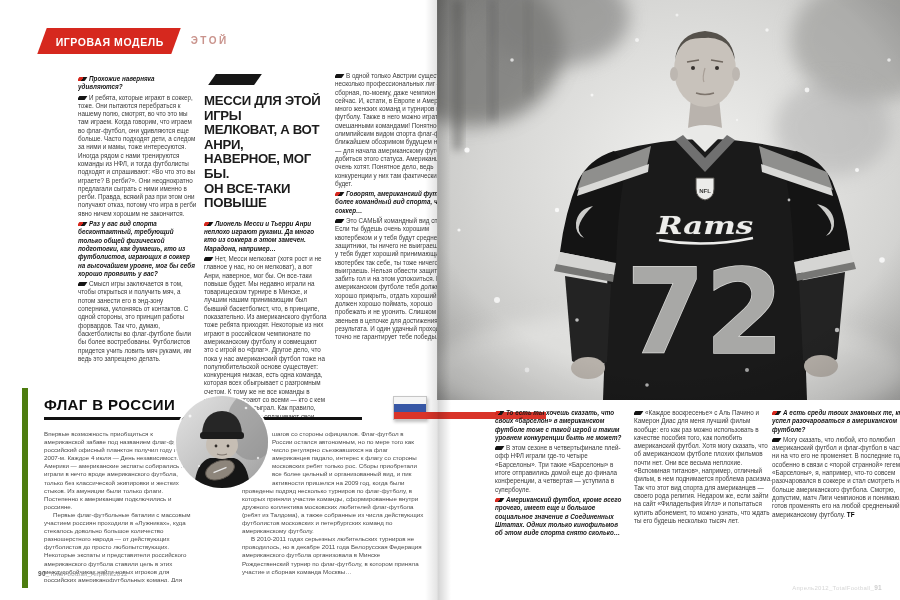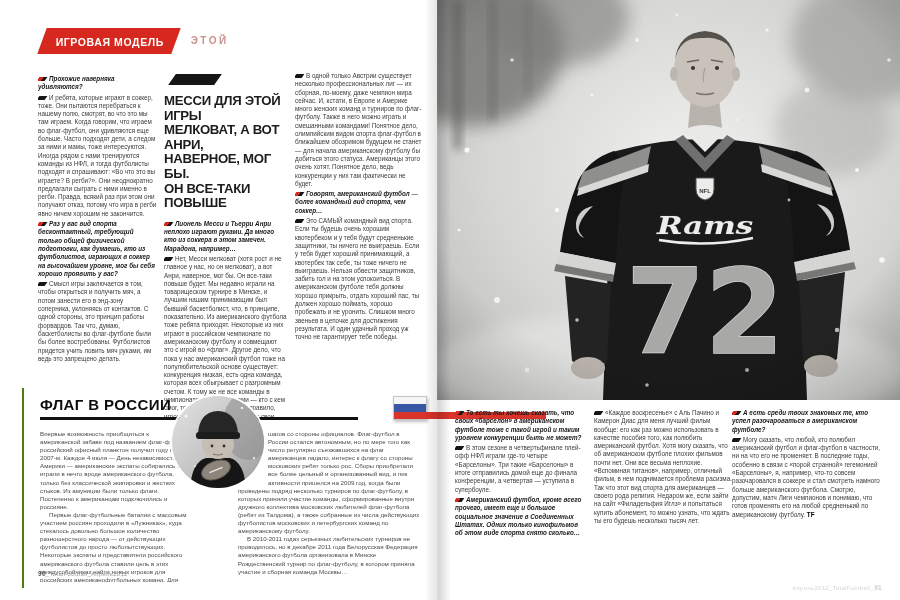--- a/index.html
+++ b/index.html
@@ -7,39 +7,39 @@
   body { background:#f2f2f0; font-family:"Liberation Sans","DejaVu Sans",sans-serif; position:relative; overflow:hidden; }
   .spread { position:absolute; inset:0; background:#fff; }
 
   
   .hdr { position:absolute; left:38px; top:28px; height:21px; }
   .badge { display:inline-block; background:#d6281e; transform:skewX(-20deg); padding:4px 12px 4px 14px; margin-left:4px; }
   .badge span { display:inline-block; transform:skewX(20deg); color:#fff; font-size:10.5px; font-weight:bold; letter-spacing:.6px; }
   .tag { display:inline-block; margin-left:10px; color:#c9938c; font-size:10px; font-weight:bold; letter-spacing:2.5px; vertical-align:2px; }
 
   
-  .col { position:absolute; overflow:hidden; }
+  .col { position:absolute; overflow:hidden;margin-left:40px; }
   .c1 { left:38px;  top:75px; width:119px; height:315px; }
   .c2 { left:164px; top:72px; width:123px; height:346px; }
   .c3 { left:295px; top:72px; width:127px; height:348px; }
   .r1 { left:455px; top:409px; width:131px; height:170px; }
   .r2 { left:594px; top:409px; width:141px; height:170px; }
   .r3 { left:732px; top:409px; width:150px; height:170px; }
   .para { font-size:6.3px; line-height:8.3px; color:#3b3b3b; margin-bottom:2px; text-align:left; }
   .para.q { font-weight:bold; font-style:italic; color:#151515; }
   .bullet { display:inline-block; width:8px; height:4px; margin-right:3px; transform:skewX(-35deg); background:#151515; }
   .para.q .bullet { background:linear-gradient(90deg,#d6281e 0 55%,#151515 55% 100%); }
   .endmark { color:#000; font-style:normal; font-weight:bold; }
 
   
   .quote-glyph { width:46px; height:11px; background:#161616; transform:skewX(-35deg); margin:2px 0 9px 8px; }
   .pullquote { white-space:pre-line; font-size:13.2px; line-height:14.6px; font-weight:bold; letter-spacing:-.3px; color:#1c1c1c; margin-bottom:9px; }
 
   
-  .sidebar { position:absolute; left:22px; top:388px; width:409px; height:200px; border-left:2px solid #4d7c0f; padding:8px 0 0 16px; }
+  .sidebar { position:absolute; left:22px; top:388px; width:409px; height:200px; border-left:6px solid #4d7c0f; padding:8px 0 0 16px; }
   .sidebar h2 { font-size:15px; font-weight:bold; letter-spacing:.4px; color:#0d0d0d; }
   .srule { width:318px; height:3px; background:#111; margin-top:4px; }
   .scol { position:absolute; overflow:hidden; }
   .scol .para { font-size:6.2px; line-height:8.1px; color:#4a4a4a; margin-bottom:0; }
   .scol .para + .para { text-indent:9px; }
   .sa { left:16px; top:42px; width:150px; height:152px; }
   .sb { left:214px; top:42px; width:182px; height:152px; }
   .sb .spacer { float:left; width:30px; height:56px; }
   .circle-photo { position:absolute; left:148px; top:8px; width:92px; height:92px; border-radius:50%; overflow:hidden; box-shadow:0 0 0 2px #fff; }
 

